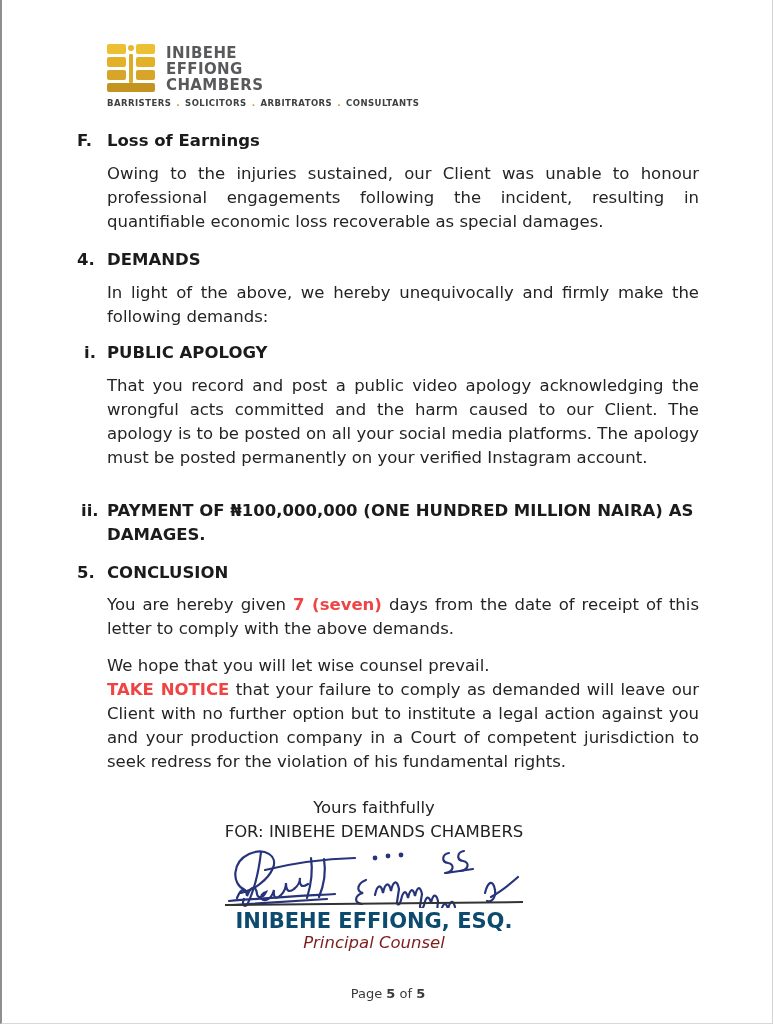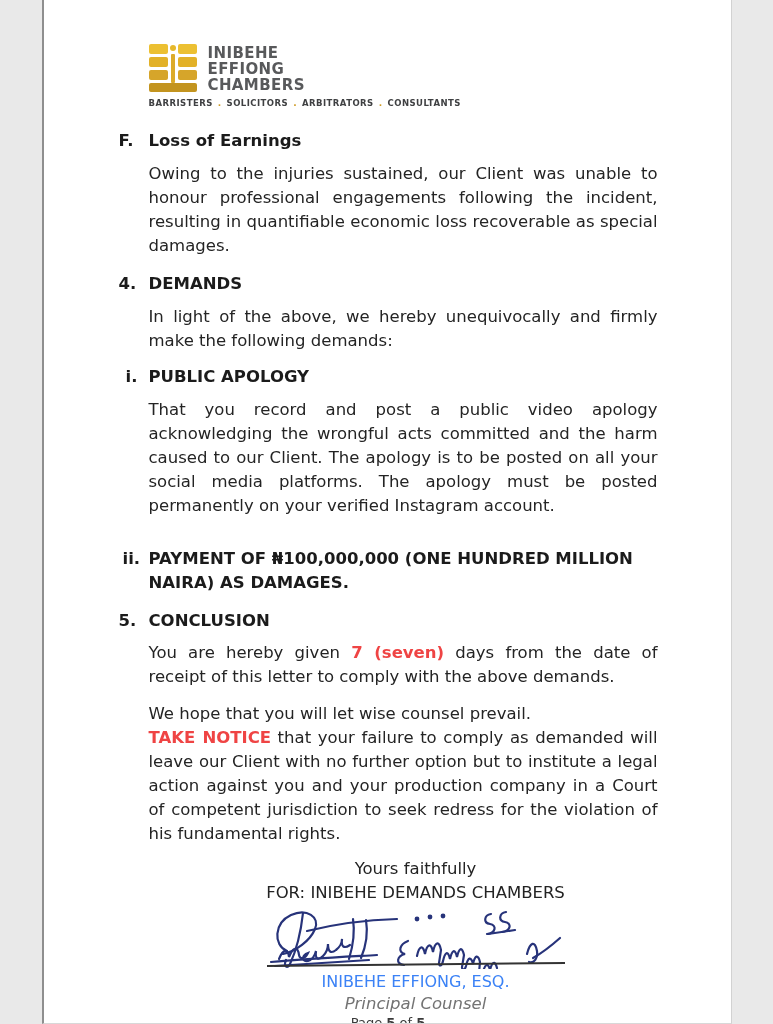--- a/index.html
+++ b/index.html
@@ -1,18 +1,18 @@
 <!DOCTYPE html>
 <html><head>
 <meta charset="utf-8">
 <style>
   html,body{margin:0;padding:0;background:#e9e9e9;}
   .page{
     position:relative;
-    width:690px;height:1024px;
+    width:773px;height:1024px;
     margin:0 auto;
     background:#ffffff;
     box-sizing:border-box;
     border-left:2px solid #8f8f8f;
     border-right:1px solid #d2d2d2;
     border-bottom:1px solid #d8d8d8;
     padding:44px 73px 0 75px;
     display:flex;flex-direction:column;
     overflow:hidden;
     font-family:"DejaVu Sans","Liberation Sans",sans-serif;
@@ -38,25 +38,25 @@
   .tagline .sep{color:#cf9b24;font-size:9px;}
   
   .h-row{display:grid;grid-template-columns:30px 1fr;font-weight:bold;font-size:16.5px;line-height:24px;color:#1b1b1b;}
   .h-row .num{font-weight:bold;}
   .num-roman{padding-left:7px;}
   .num-roman2{padding-left:4px;}
   .para{margin:9px 0 14px 30px;font-size:16.5px;line-height:24px;text-align:justify;color:#242424;}
   .para b{color:#ef4444;}
   
   .closing{width:360px;margin-left:117px;text-align:center;font-size:16.5px;line-height:24px;}
-  .closing .valediction{}
+  .closing .valediction{margin-top:11px;}
   .sig-wrap{width:302px;margin:2px auto 0;}
   .sig-wrap svg{display:block;}
-  .signatory-name{font-weight:normal;font-size:16px;line-height:22px;color:#3b82f6;margin-top:2px;}
-  .signatory-title{font-style:italic;font-size:16.5px;line-height:22px;color:#737373;}
+  .signatory-name{font-weight:bold;font-size:21px;line-height:22px;color:#0c4a6e;margin-top:2px;}
+  .signatory-title{font-style:italic;font-size:16.5px;line-height:22px;color:#7f1d1d;}
   
   .footer{margin-top:auto;text-align:center;font-size:13px;color:#3a3a3a;padding-bottom:22px;}
   .footer b{font-weight:bold;}
 </style>
 </head>
 <body>
 
 <div class="page">
 
   <header class="letterhead">

